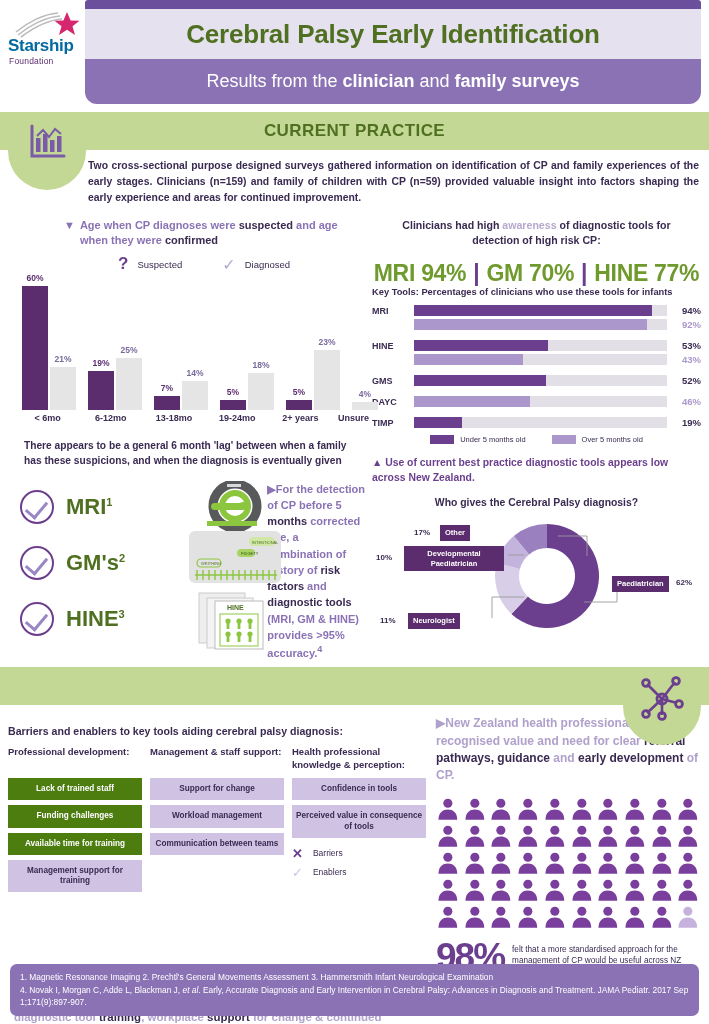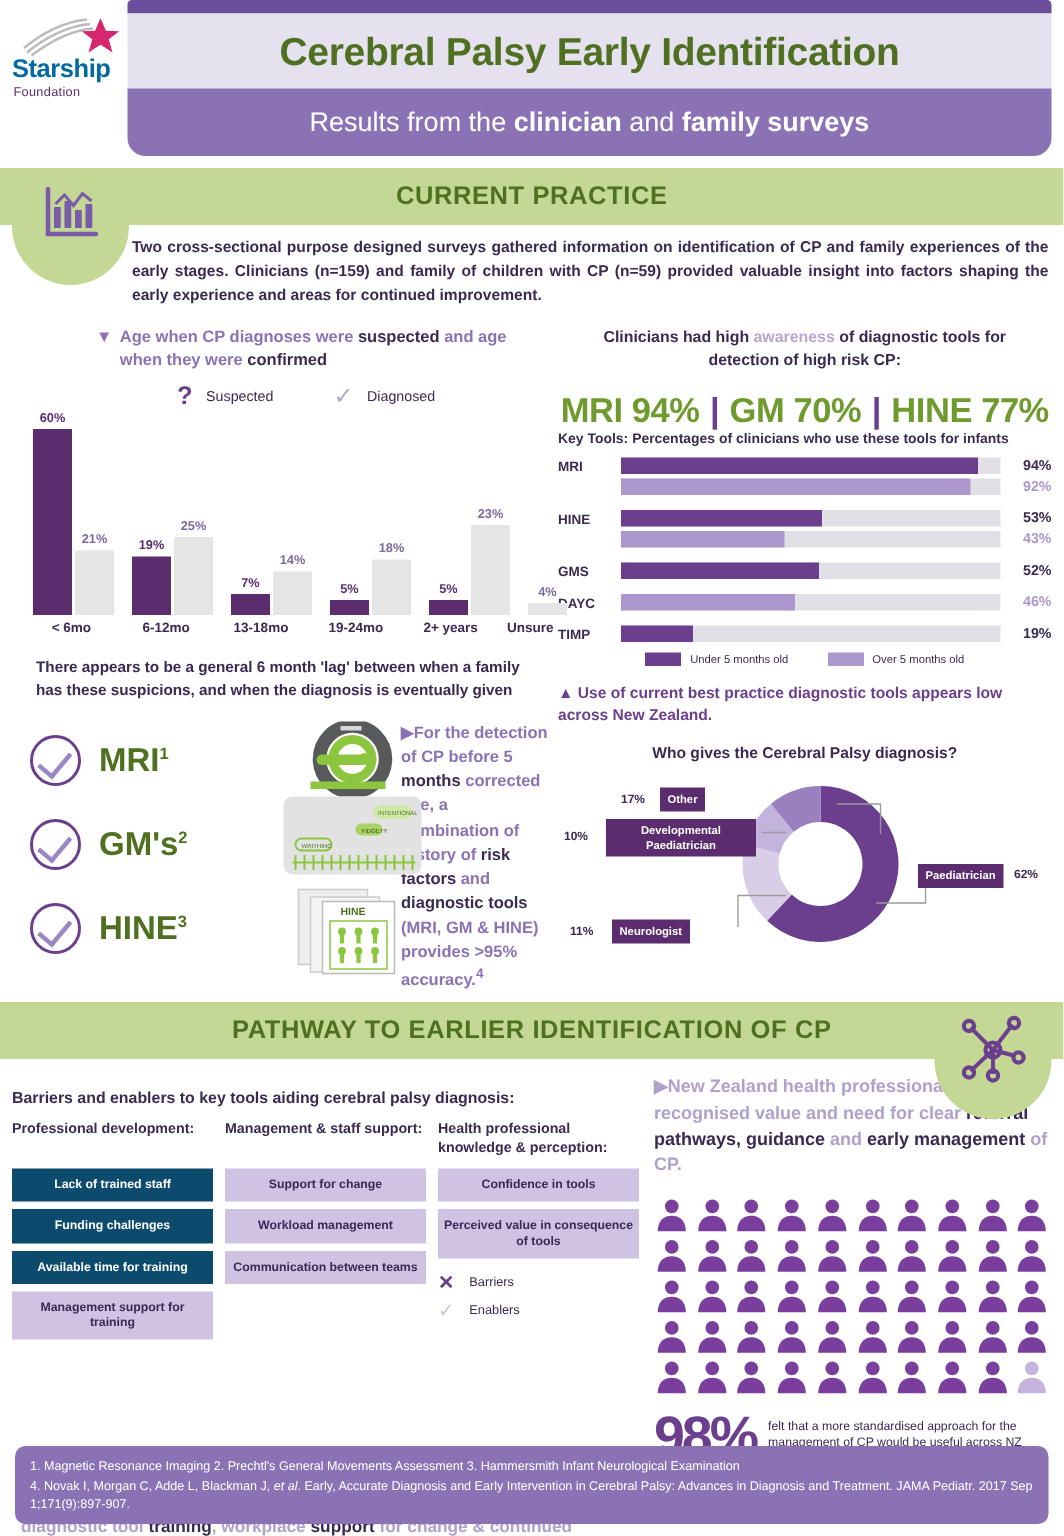--- a/index.html
+++ b/index.html
@@ -229,21 +229,21 @@
   .bcols { display: flex; gap: 8px; }
   .bcol { width: 134px; }
   .bcol-h {
     font-size: 9.5px; font-weight: bold; color: #3a2a52;
     line-height: 1.3; min-height: 26px; margin-bottom: 6px;
   }
   .bchip {
     font-size: 8.2px; font-weight: bold; text-align: center;
     padding: 6px 3px; margin-bottom: 5px; line-height: 1.25;
   }
-  .bchip.dark { background: #0c4a6e; color: #ffffff; }
+  .bchip.dark { background: #4d7c0f; color: #ffffff; }
   .bchip.light { background: #cfc2e2; color: #3a2a52; }
   .bkey { margin-top: 8px; }
   .bkey .kr { display: flex; align-items: center; gap: 10px; margin-bottom: 4px; }
   .bkey .x { color: #6b3f8e; font-size: 13px; font-weight: bold; }
   .bkey .c { color: #cfc2e2; font-size: 13px; }
   .bkey .kl { font-size: 8.5px; color: #3a2a52; }
 
   .nzstat {
     font-size: 12px; font-weight: bold; line-height: 1.45; color: #b0a0cc;
   }
@@ -580,21 +580,20 @@
       <div class="dlbl" style="left:32px;top:32px;white-space:normal;width:100px;text-align:center">Developmental<br>Paediatrician</div>
       <div class="dpct" style="left:8px;top:102px">11%</div>
       <div class="dlbl" style="left:36px;top:99px">Neurologist</div>
       <div class="dlbl" style="left:240px;top:62px">Paediatrician</div>
       <div class="dpct" style="left:304px;top:64px">62%</div>
     </div>
   </div>
 </div>
 
 <div class="band-green" style="margin-top:6px">
-  <div class="band-title">PATHWAY TO EARLIER IDENTIFICATION OF CP</div>
   <div class="band-blob blob-right">
     <div class="blob-icon">
       <svg width="48" height="48" viewBox="0 0 48 48">
         <g stroke="#6b3f8e" stroke-width="2.6" fill="none">
           <line x1="24" y1="24" x2="9" y2="9"></line>
             <line x1="24" y1="24" x2="37" y2="7"></line>
           <line x1="24" y1="24" x2="39" y2="28"></line>
             <line x1="24" y1="24" x2="24" y2="40"></line>
           <line x1="24" y1="24" x2="9" y2="38"></line>
         </g>
@@ -640,21 +639,21 @@
             <div class="kr">
               <span class="c">✓</span>
               <span class="kl">Enablers</span>
             </div>
           </div>
         </div>
       </div>
   </div>
 
   <div class="path-r">
-    <div class="nzstat" id="nzstat"><span>▶New Zealand health professionals recognised value and need for clear </span><b>referral pathways, guidance</b><span> and </span><b>early management</b><span> of CP.</span></div>
+    <div class="nzstat" id="nzstat"><span>▶New Zealand health professionals recognised value and need for clear </span><b>referral pathways, guidance</b><span> and </span><b>early development</b><span> of CP.</span></div>
     <div class="people" id="people">
         <div class="prow">
           <svg width="24" height="24" viewBox="0 0 24 24">
             <circle cx="12" cy="6.2" r="4.6" fill="#7a3f9d"></circle>
             <path d="M2.5 23 C2.5 15.5 7 12.5 12 12.5 C17 12.5 21.5 15.5 21.5 23 Z" fill="#7a3f9d"></path>
           </svg>
           <svg width="24" height="24" viewBox="0 0 24 24">
             <circle cx="12" cy="6.2" r="4.6" fill="#7a3f9d"></circle>
             <path d="M2.5 23 C2.5 15.5 7 12.5 12 12.5 C17 12.5 21.5 15.5 21.5 23 Z" fill="#7a3f9d"></path>
           </svg>

